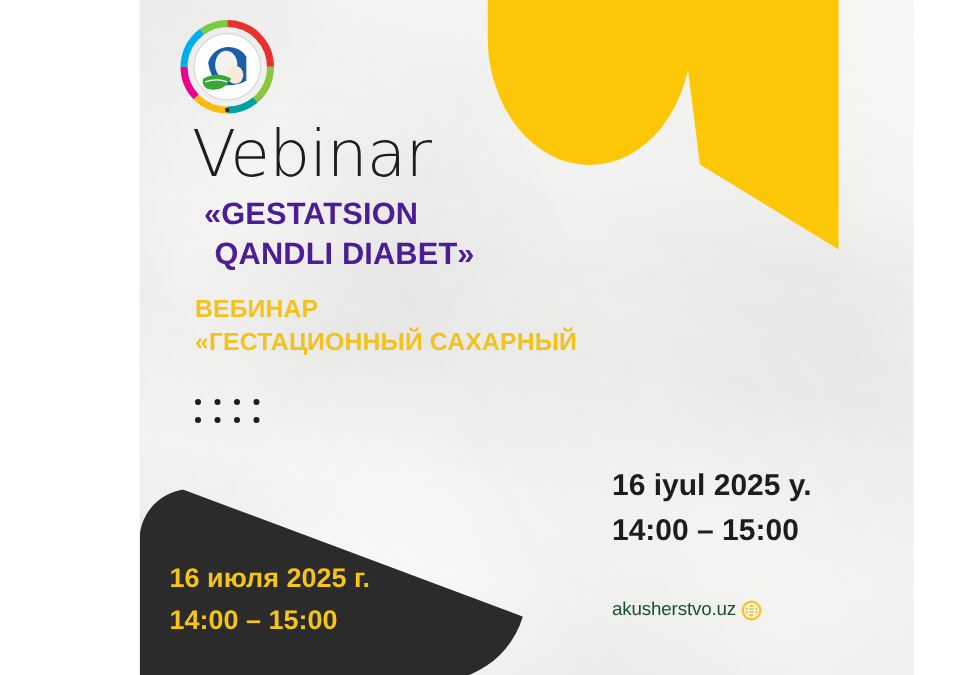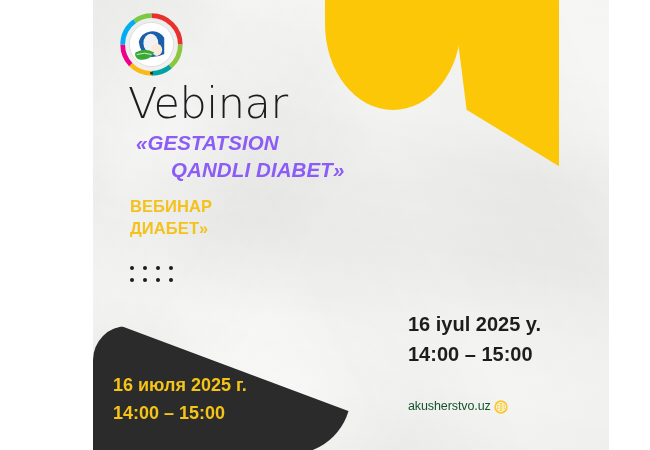--- a/index.html
+++ b/index.html
@@ -112,27 +112,26 @@
     font-weight: 300;
     letter-spacing: -0.5px;
     color: #1d1d1d;
     line-height: 1.02;
     margin: 0 0 4px 0;
     font-family: "DejaVu Sans", sans-serif;
   }
   .title-uz {
     font-size: 20.5px;
     font-weight: bold;
-    color: #8b5cf6;
+    color: #4c1d95;
     line-height: 1.30;
     margin: 0 0 6px 8px;
     letter-spacing: 0.1px;
-    font-style: italic;
-  }
-  .title-uz .ln2 { padding-left: 7px; display: block; margin-left: 28px; }
+  }
+  .title-uz .ln2 { padding-left: 7px; display: block; }
   .title-ru {
     font-size: 16.5px;
     font-weight: bold;
     color: #f4c21d;
     line-height: 1.34;
     margin: 12px 0 0 2px;
     letter-spacing: 0.1px;
   }
 
   
@@ -234,21 +233,21 @@
     </div>
 
     <div class="headline">
       <div class="title-main">Vebinar</div>
       <div class="title-uz">
         <span class="ln1">«GESTATSION</span>
         <span class="ln2">QANDLI DIABET»</span>
       </div>
       <div class="title-ru">
         <div>ВЕБИНАР</div>
-        <div>ДИАБЕТ»</div>
+        <div>«ГЕСТАЦИОННЫЙ САХАРНЫЙ</div>
       </div>
     </div>
 
     <div class="dot-grid">
       <span class="dot"></span>
       <span class="dot"></span>
       <span class="dot"></span>
       <span class="dot"></span>
       <span class="dot"></span>
       <span class="dot"></span>

